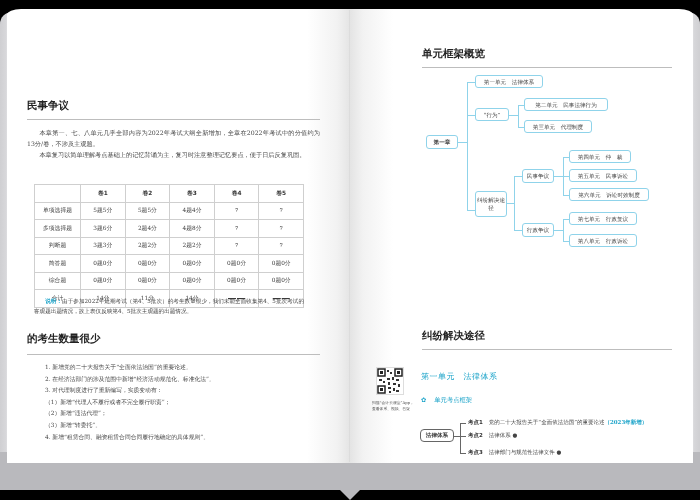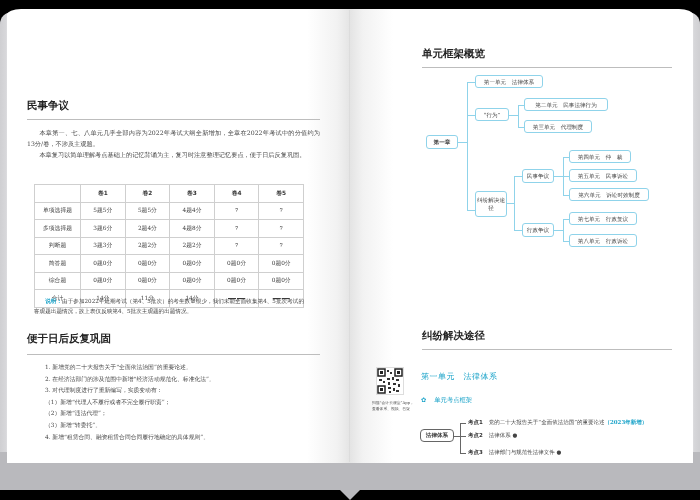--- a/index.html
+++ b/index.html
@@ -215,21 +215,21 @@
         <td class="dash">——</td>
         <td class="dash">——</td>
       </tr>
     </tbody>
   </table>
 
   <div class="note">
     <span class="label">说明：</span><span>由于参加2022年延期考试（第4、5批次）的考生数量很少，我们未能全面收集第4、5批次考试的客观题出题情况，故上表仅反映第4、5批次主观题的出题情况。</span>
   </div>
 
-  <div class="section-h" style="left:20px; top:323px;">便于日后反复巩固</div>
+  <div class="section-h" style="left:20px; top:323px;">的考生数量很少</div>
   <div class="section-rule" style="left:20px; top:345px; width:293px;"></div>
 
   <ul class="changes">
     <li>1. 新增党的二十大报告关于“全面依法治国”的重要论述。</li>
     <li>2. 在经济法部门的涉及范围中新增“经济活动规范化、标准化法”。</li>
     <li>3. 对代理制度进行了重新编写，实质变动有：</li>
     <li>（1）新增“代理人不履行或者不完全履行职责”；</li>
     <li>（2）新增“违法代理”；</li>
     <li>（3）新增“转委托”。</li>
     <li>4. 新增“租赁合同、融资租赁合同合同履行地确定的具体规则”。</li>

